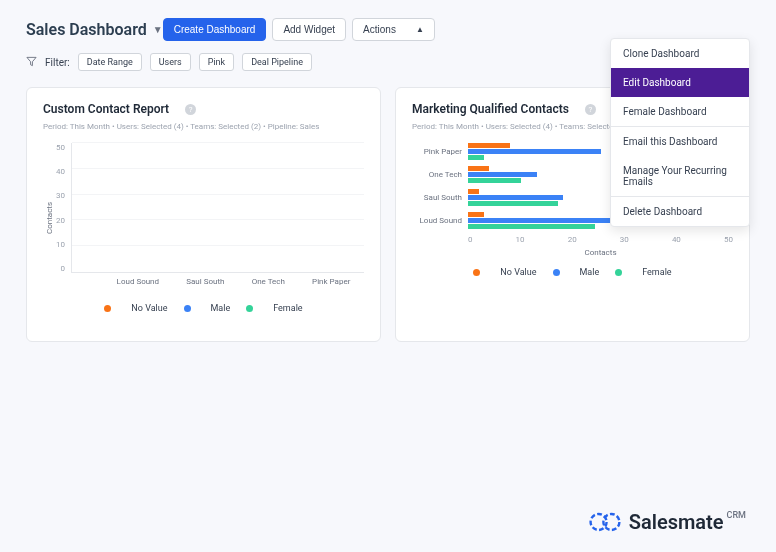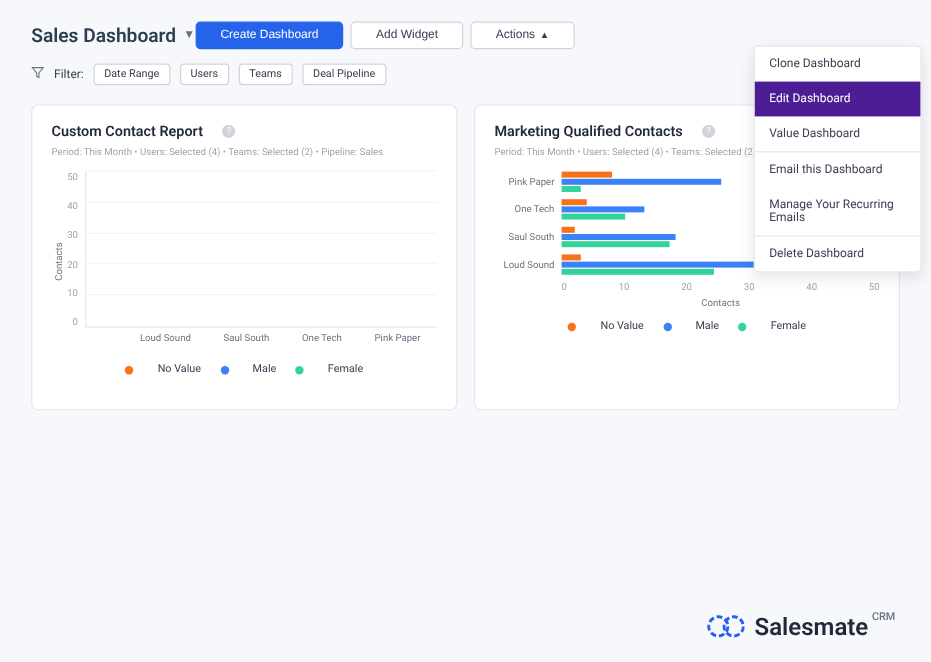--- a/index.html
+++ b/index.html
@@ -2,23 +2,23 @@
 <html><head>
   <meta charset="utf-8">
   <style>
     * { margin: 0; padding: 0; box-sizing: border-box; }
     body { font-family: -apple-system, BlinkMacSystemFont, "Segoe UI", Roboto, sans-serif; background: #f7f8fc; width: 776px; height: 552px; padding: 18px 26px; color: #2c3e50; position: relative; }
     .header { display: flex; justify-content: flex-start; align-items: center; margin-bottom: 12px; }
     .title-wrap { display: flex; align-items: center; gap: 6px; }
     .title { font-size: 16px; font-weight: 600; color: #2c3e50; }
     .dropdown-caret { font-size: 10px; color: #6b7280; }
     .header-buttons { display: flex; gap: 6px; align-items: center; }
-    .btn { font-size: 10px; padding: 5px 20px; border-radius: 4px; border: 1px solid #d1d5db; background: #fff; cursor: pointer; color: #374151; }
+    .btn { font-size: 10px; padding: 5px 10px; border-radius: 4px; border: 1px solid #d1d5db; background: #fff; cursor: pointer; color: #374151; }
     .btn-primary { background: #2563eb; border-color: #2563eb; color: #fff; }
-    .btn-actions { display: flex; align-items: center; gap: 4px; }
+    .btn-actions { display: flex; align-items: center; gap: 20px; }
     .filter-row { display: flex; align-items: center; gap: 8px; margin-bottom: 16px; font-size: 10px; }
     .filter-icon { color: #6b7280; }
     .filter-label { font-weight: 400; color: #374151; }
     .filter-chip { border: 1px solid #d1d5db; background: #fff; padding: 3px 8px; border-radius: 3px; font-size: 9px; color: #374151; cursor: pointer; }
     .cards { display: flex; gap: 14px; }
     .card { background: #fff; border: 1px solid #e5e7eb; border-radius: 6px; padding: 14px 16px; flex: 1; min-height: 255px; }
     .card-title-row { display: flex; align-items: center; gap: 16px; margin-bottom: 6px; }
     .card-title { font-size: 12px; font-weight: 600; color: #1f2937; }
     .help-icon { width: 11px; height: 11px; border-radius: 50%; background: #d1d5db; color: #fff; font-size: 8px; display: flex; align-items: center; justify-content: center; }
     .period { font-size: 8px; color: #9ca3af; margin-bottom: 12px; }
@@ -37,21 +37,21 @@
     .chart-h { margin-top: 4px; }
     .hrow { display: flex; align-items: center; margin-bottom: 6px; }
     .hlabel { width: 56px; font-size: 8px; color: #6b7280; text-align: right; padding-right: 6px; }
     .hbars { flex: 1; display: flex; flex-direction: column; gap: 1px; }
     .hbar { height: 5px; }
     .htick-row { display: flex; margin-left: 56px; justify-content: space-between; font-size: 8px; color: #9ca3af; margin-top: 4px; }
     .hxlabel { text-align: center; font-size: 8px; color: #6b7280; margin-top: 4px; margin-left: 56px; }
     .c-orange { background: #f97316; }
     .c-blue { background: #3b82f6; }
     .c-green { background: #34d399; }
-    .actions-menu { position: absolute; top: 38px; right: 8px; width: 140px; background: #fff; border: 1px solid #e5e7eb; border-radius: 4px; box-shadow: 0 4px 12px rgba(0,0,0,0.1); z-index: 10; font-size: 10px; }
+    .actions-menu { position: absolute; top: 38px; right: 26px; width: 140px; background: #fff; border: 1px solid #e5e7eb; border-radius: 4px; box-shadow: 0 4px 12px rgba(0,0,0,0.1); z-index: 10; font-size: 10px; }
     .menu-item { padding: 9px 12px; color: #374151; cursor: pointer; }
     .menu-item.active { background: #4c1d95; color: #fff; }
     .menu-divider { border-top: 1px solid #e5e7eb; }
     .brand { position: absolute; bottom: 18px; right: 30px; display: flex; align-items: center; gap: 8px; }
     .brand-logo { display: flex; align-items: center; }
     .brand-text { font-size: 20px; font-weight: 600; color: #1f2937; display: flex; align-items: flex-start; gap: 3px; }
     .brand-sub { font-size: 9px; font-weight: 500; color: #6b7280; }
   </style>
 </head>
 <body>
@@ -73,21 +73,21 @@
 
 <div class="filter-row">
   <span class="filter-icon">
     <svg width="11" height="11" viewBox="0 0 24 24" fill="none" stroke="currentColor" stroke-width="2">
         <polygon points="22 3 2 3 10 12.5 10 19 14 21 14 12.5 22 3"></polygon>
       </svg>
   </span>
   <span class="filter-label">Filter:</span>
   <span class="filter-chip">Date Range</span>
   <span class="filter-chip">Users</span>
-  <span class="filter-chip">Teams</span>
+  <span class="filter-chip">Pink</span>
   <span class="filter-chip">Deal Pipeline</span>
 </div>
 
 <div class="cards">
   <div class="card">
     <div class="card-title-row">
       <span class="card-title">Custom Contact Report</span>
       <span class="help-icon">?</span>
     </div>
     <div class="period">Period: This Month  •  Users: Selected (4)  •  Teams: Selected (2)  •  Pipeline: Sales</div>
@@ -217,21 +217,21 @@
           <span class="leg-dot c-green"></span>
           <span>Female</span>
         </div>
     </div>
   </div>
 </div>
 
 <div class="actions-menu" id="actions-menu">
     <div class="menu-item">Clone Dashboard</div>
     <div class="menu-item active">Edit Dashboard</div>
-    <div class="menu-item">Value Dashboard</div>
+    <div class="menu-item">Female Dashboard</div>
     <div class="menu-divider"></div>
     <div class="menu-item">Email this Dashboard</div>
     <div class="menu-item">Manage Your Recurring Emails</div>
     <div class="menu-divider"></div>
     <div class="menu-item">Delete Dashboard</div>
   </div>
 
 <div class="brand">
   <span class="brand-logo">
     <svg width="32" height="20" viewBox="0 0 40 24">

